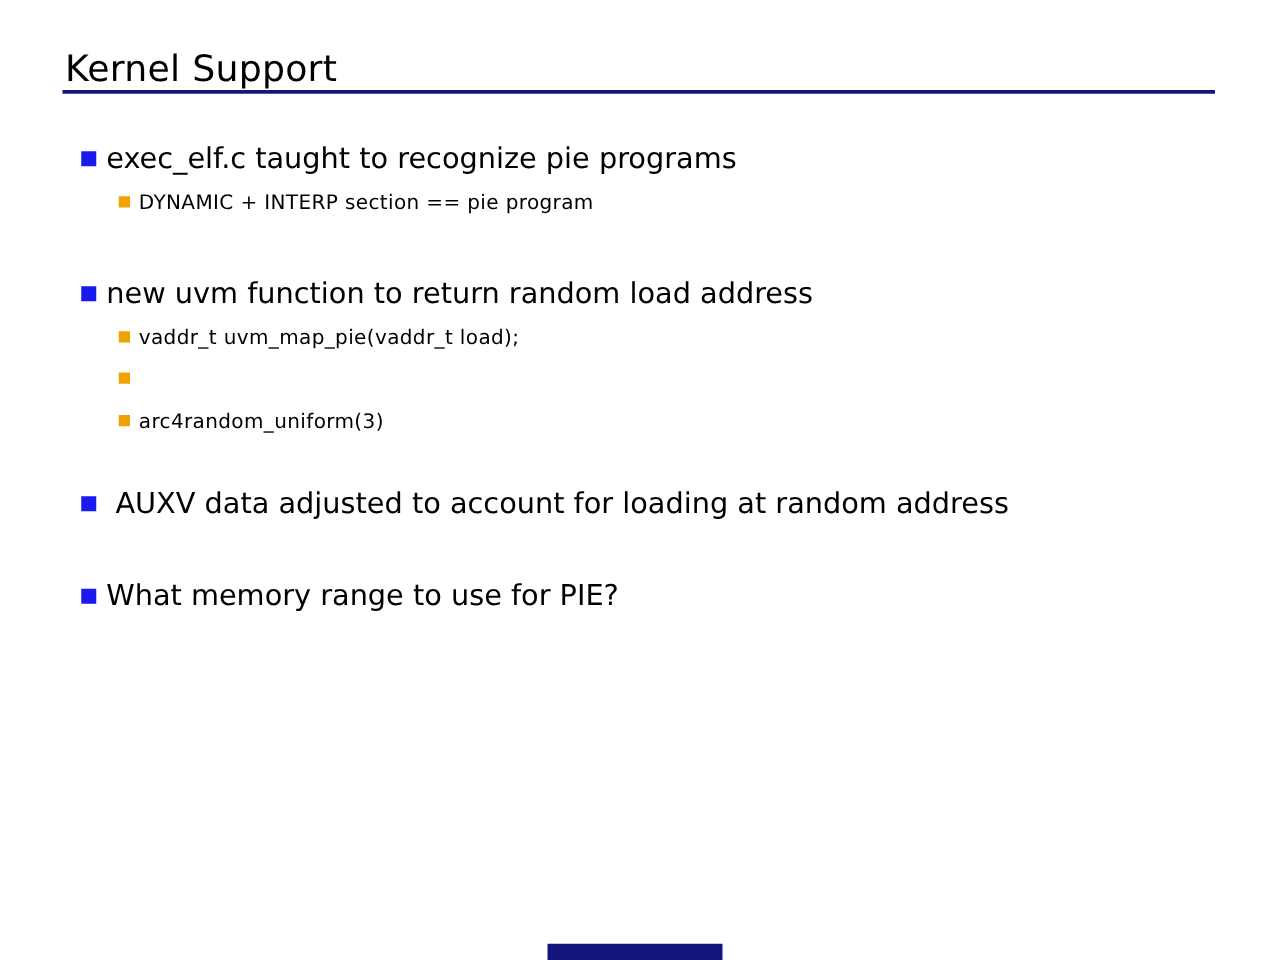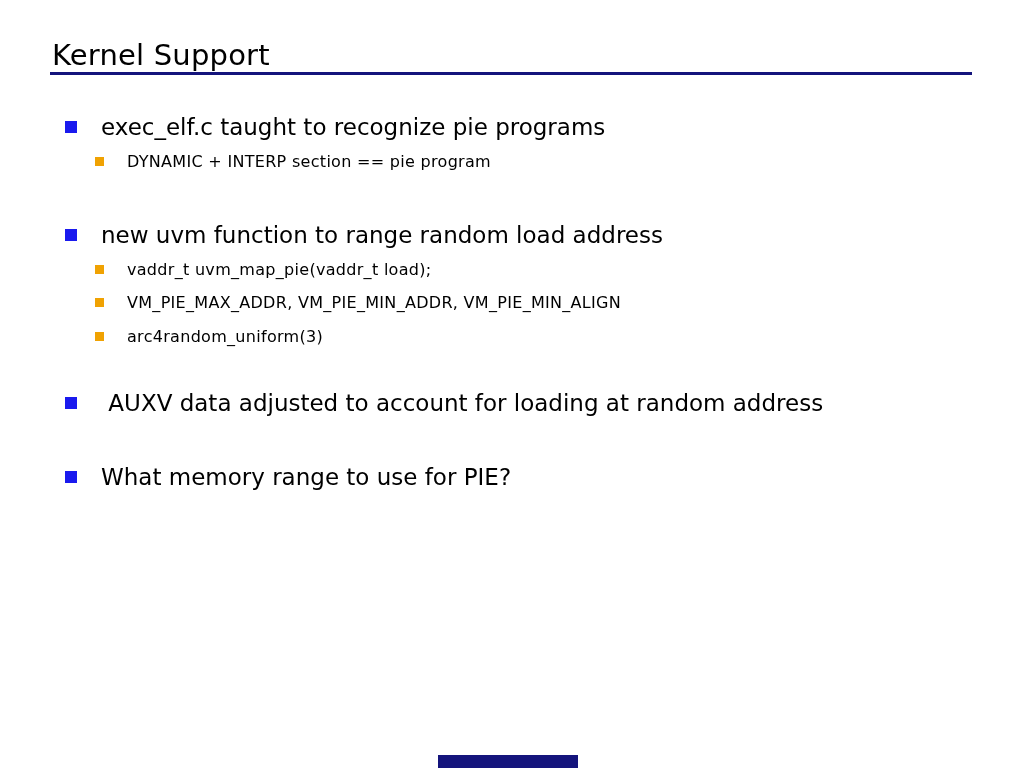--- a/index.html
+++ b/index.html
@@ -29,21 +29,20 @@
     left: 50px; top: 72px;
     width: 922px; height: 3px;
     background: var(--rule, #14147c);
   }
   .row {
     position: absolute;
     display: flex;
     align-items: center;
     height: 30px;
     white-space: pre;
-    gap: 16px;
   }
   .row.l1 { left: 65px; }
   .row.l2 { left: 95px; }
   .sq {
     display: inline-block;
     flex: 0 0 auto;
   }
   .l1 .sq {
     width: 12px; height: 12px;
     margin-right: 8px;
@@ -78,31 +77,30 @@
     <span class="txt">exec_elf.c taught to recognize pie programs</span>
   </div>
 
   <div class="row l2" style="top:146px">
     <span class="sq"></span>
     <span class="txt">DYNAMIC + INTERP section == pie program</span>
   </div>
 
   <div class="row l1" style="top:220px">
     <span class="sq"></span>
-    <span class="txt">new uvm function to range random load address</span>
+    <span class="txt">new uvm function to return random load address</span>
   </div>
 
   <div class="row l2" style="top:254px">
     <span class="sq"></span>
     <span class="txt">vaddr_t uvm_map_pie(vaddr_t load);</span>
   </div>
 
   <div class="row l2" style="top:287px">
     <span class="sq"></span>
-    <span class="txt">VM_PIE_MAX_ADDR, VM_PIE_MIN_ADDR, VM_PIE_MIN_ALIGN</span>
   </div>
 
   <div class="row l2" style="top:321px">
     <span class="sq"></span>
     <span class="txt">arc4random_uniform(3)</span>
   </div>
 
   <div class="row l1" style="top:388px">
     <span class="sq"></span>
     <span class="txt"> AUXV data adjusted to account for loading at random address</span>

